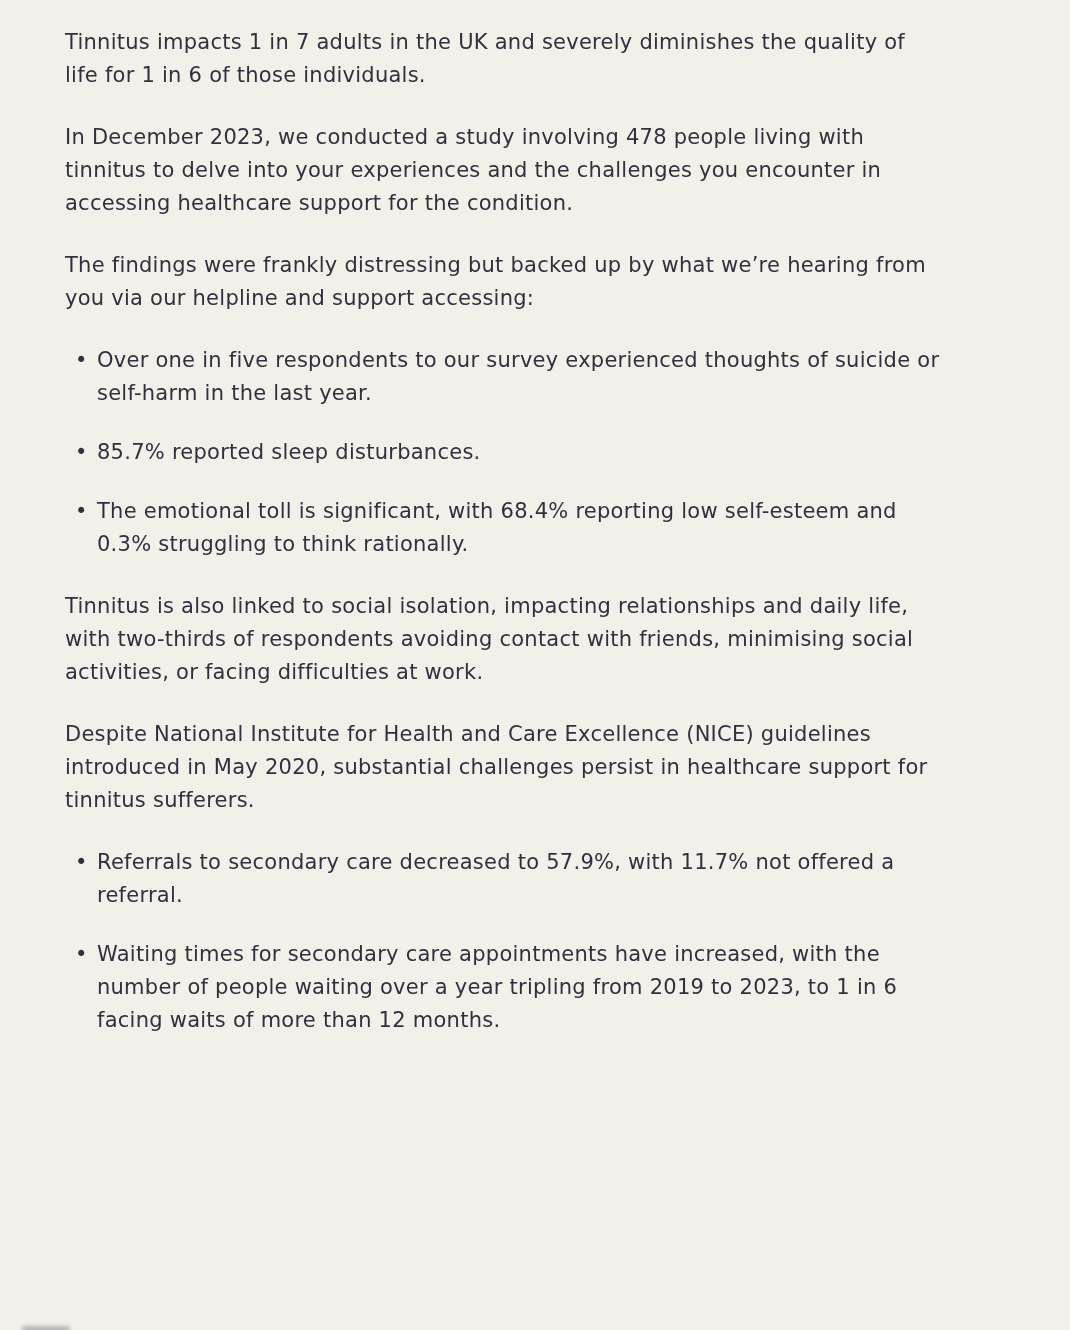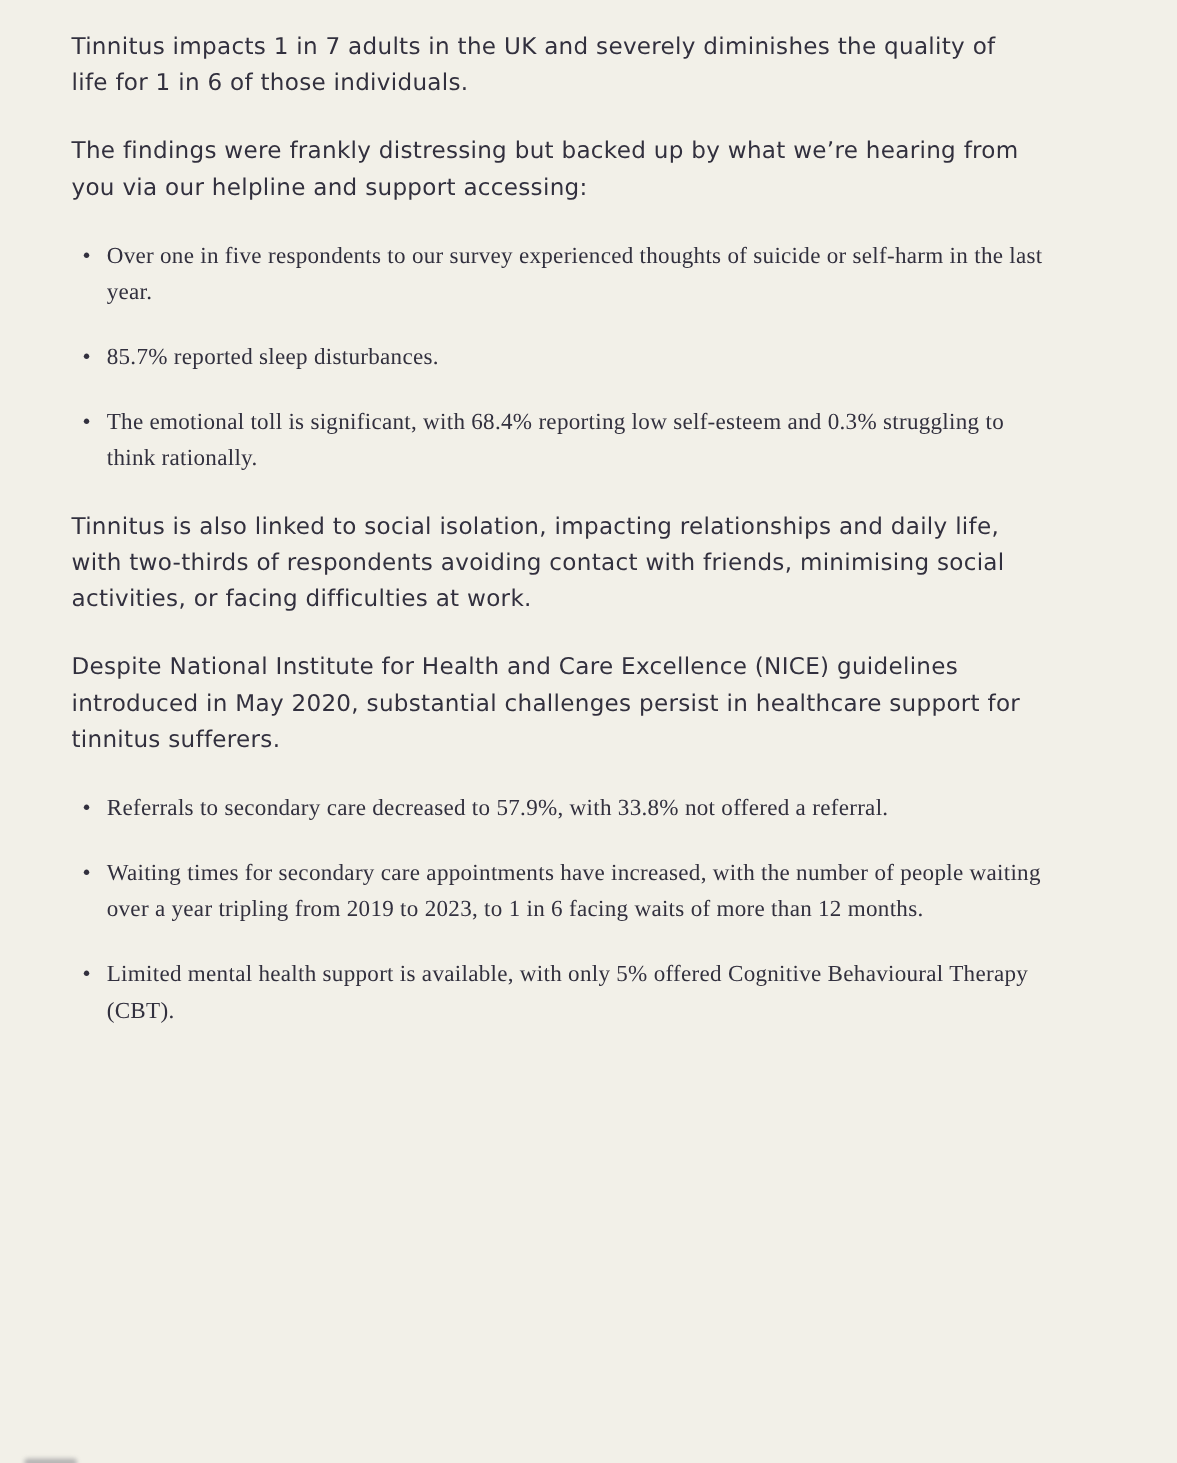--- a/index.html
+++ b/index.html
@@ -27,21 +27,20 @@
     line-height: 33px;
     letter-spacing: 0.012em;
   }
   .article p {
     margin: 0 12px 29px 0;
   }
   .article ul {
     list-style: none;
     margin: 0 0 29px 0;
     padding: 0;
-    font-family: Liberation Serif, serif;
   }
   .article li {
     position: relative;
     padding-left: 32px;
     margin: 0 0 26px 0;
   }
   .article li:last-child {
     margin-bottom: 0;
   }
   .article li::before {
@@ -62,34 +61,34 @@
     filter: blur(2px);
   }
 </style>
 </head>
 <body>
 
 <article class="article">
 
   <p>Tinnitus impacts 1 in 7 adults in the UK and severely diminishes the quality of life for 1 in 6 of those individuals.</p>
 
+  <p>In December 2023, we conducted a study involving 478 people living with tinnitus to delve into your experiences and the challenges you encounter in accessing healthcare support for the condition.</p>
 
   <p>The findings were frankly distressing but backed up by what we’re hearing from you via our helpline and support accessing:</p>
 
   <ul>
     <li>Over one in five respondents to our survey experienced thoughts of suicide or self-harm in the last year.</li>
     <li>85.7% reported sleep disturbances.</li>
     <li>The emotional toll is significant, with 68.4% reporting low self-esteem and 0.3% struggling to think rationally.</li>
   </ul>
 
   <p>Tinnitus is also linked to social isolation, impacting relationships and daily life, with two-thirds of respondents avoiding contact with friends, minimising social activities, or facing difficulties at work.</p>
 
   <p>Despite National Institute for Health and Care Excellence (NICE) guidelines introduced in May 2020, substantial challenges persist in healthcare support for tinnitus sufferers.</p>
 
   <ul>
-    <li>Referrals to secondary care decreased to 57.9%, with 33.8% not offered a referral.</li>
+    <li>Referrals to secondary care decreased to 57.9%, with 11.7% not offered a referral.</li>
     <li>Waiting times for secondary care appointments have increased, with the number of people waiting over a year tripling from 2019 to 2023, to 1 in 6 facing waits of more than 12 months.</li>
-    <li>Limited mental health support is available, with only 5% offered Cognitive Behavioural Therapy (CBT).</li>
   </ul>
 
 </article>
 
 <div class="next-section-edge"></div>
 
 </body></html>

